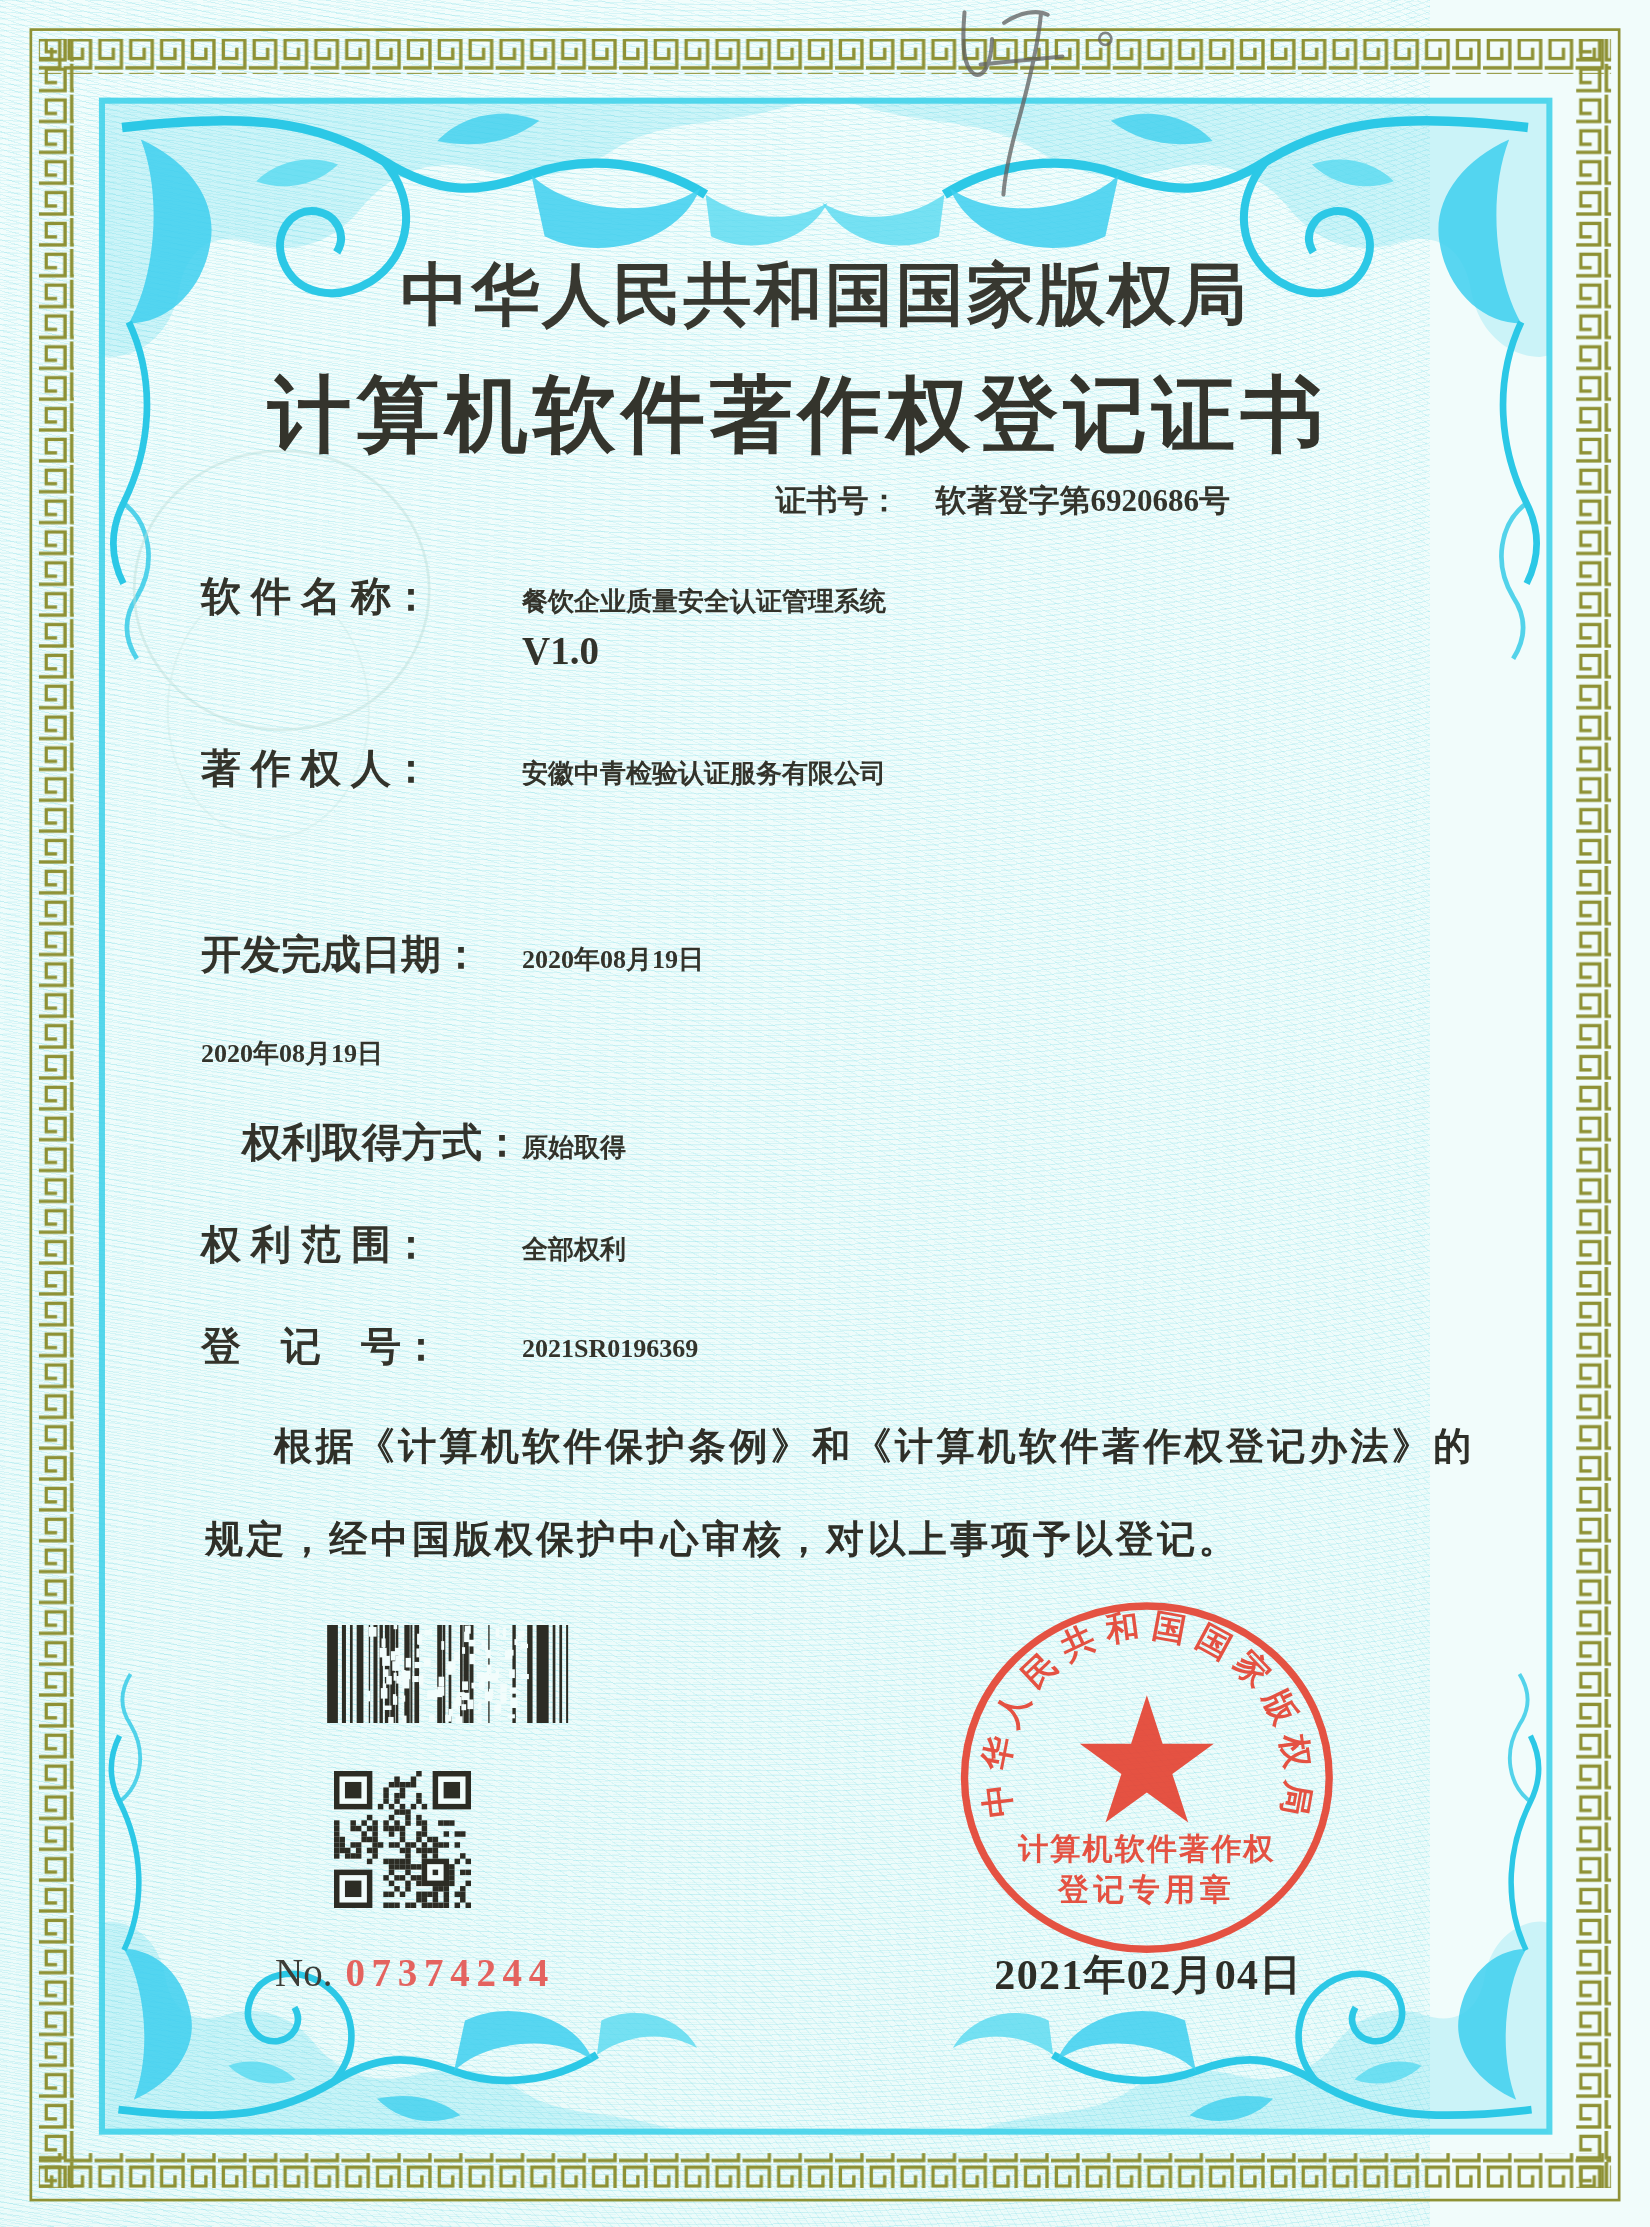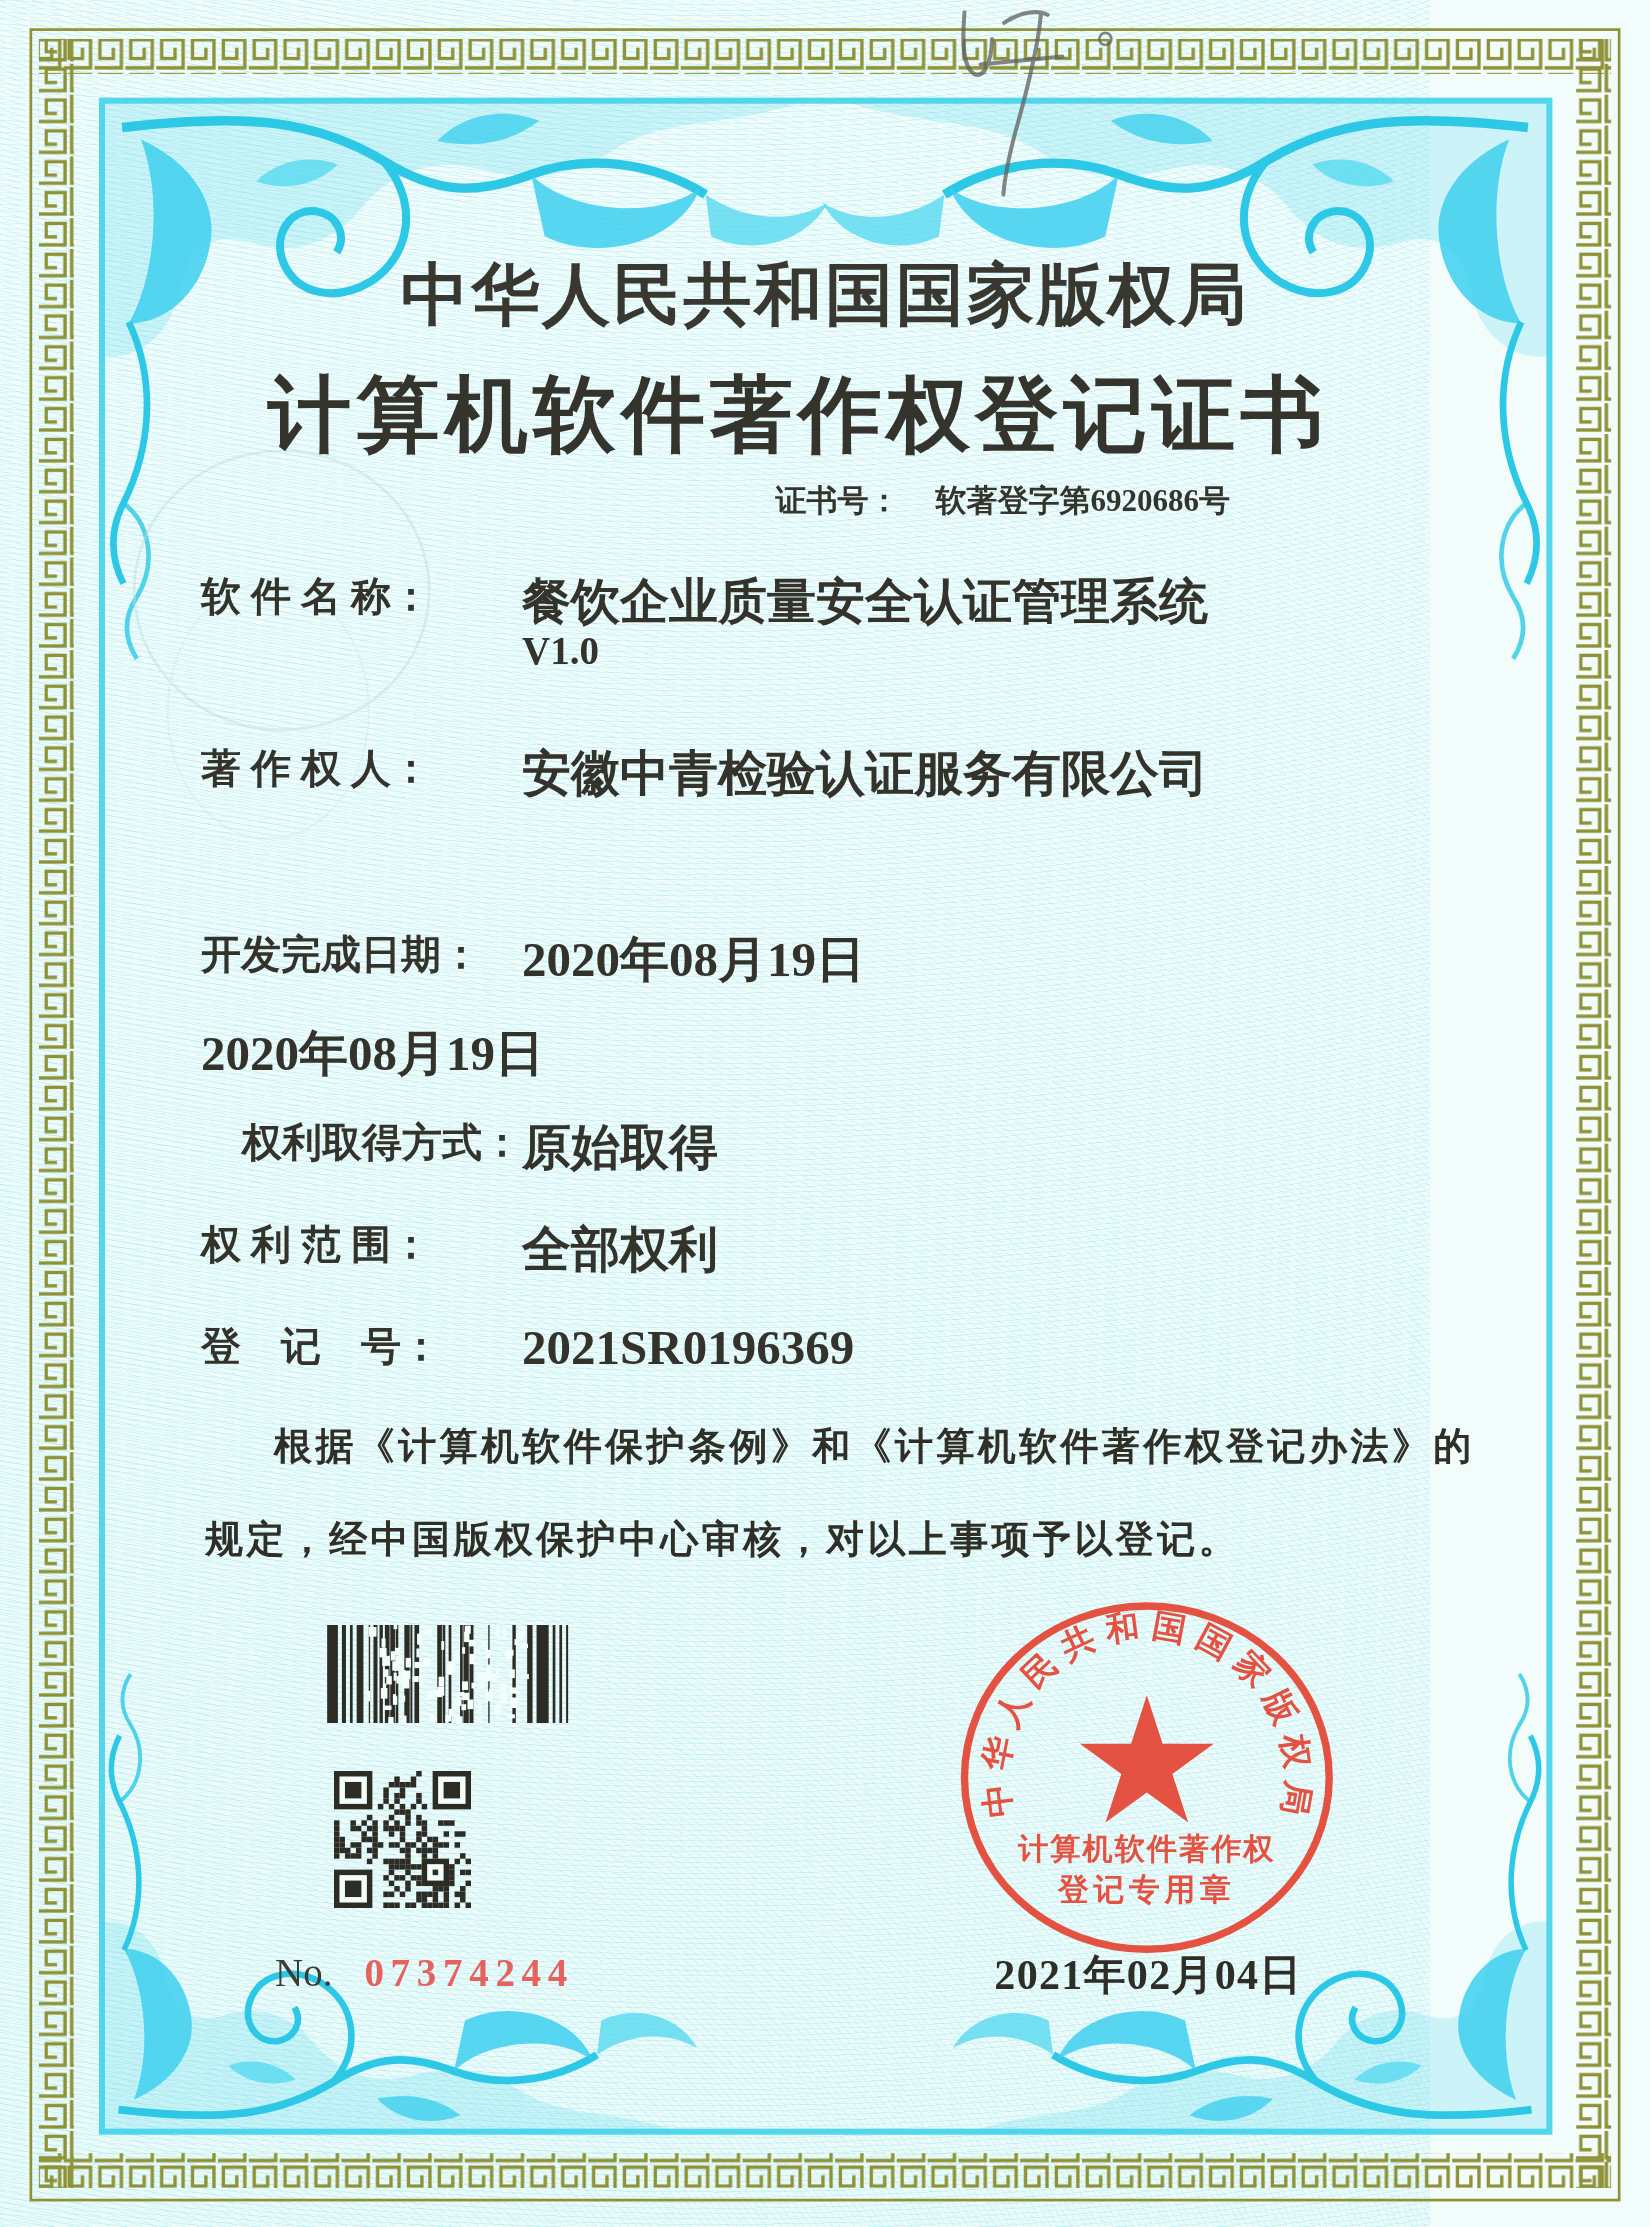--- a/index.html
+++ b/index.html
@@ -28,35 +28,35 @@
     left:0;top:360px;width:1597px;text-align:center;
     font-size:83px;font-weight:700;letter-spacing:5.4px;color:#34342c;
   }
   .certno-line{
     top:480px;right:200px;display:flex;gap:36px;
     font-size:31px;font-weight:700;color:#34342c;white-space:pre;
   }
   
   .row{left:201px;display:flex;font-weight:700;color:#33332b;white-space:pre;}
   .row .lab{font-size:40px;width:321px;flex:0 0 auto;}
-  .row .val{font-size:49px;}
+  .row .val{font-size:26px;margin-top:15px;}
   .r-name{top:569px;}
   .r-ver{left:522px;top:628px;font-size:39px;font-weight:700;color:#33332b;}
   .r-owner{top:741px;}
   .r-dev{top:927px;}
   .r-pub{top:1021px;}
   .r-acq{top:1115px;text-align:right;}
   .r-scope{top:1217px;}
   .r-reg{top:1319px;}
   
   .stmt{font-size:38px;font-weight:700;letter-spacing:3.4px;color:#2f2f28;white-space:pre;}
   .stmt1{left:274px;top:1421px;}
   .stmt2{left:205px;top:1514px;}
   
-  .serial{left:275px;top:1950px;display:flex;align-items:flex-start;gap:32px;}
+  .serial{left:275px;top:1950px;display:flex;align-items:flex-start;gap:13px;}
   .serial .no{font-size:39px;color:#3d3d38;}
   .serial .num{font-size:39px;letter-spacing:6.7px;color:#e4635f;font-weight:600;}
   .issue-date{
     left:947px;top:1947px;width:403px;text-align:center;
     font-size:42px;font-weight:700;color:#2e2e27;letter-spacing:1.3px;
   }
   .seal-svg{left:951px;top:1598px;}
   .barcode-svg{left:327px;top:1625px;}
   .qr-svg{left:334px;top:1771px;}
 </style>

